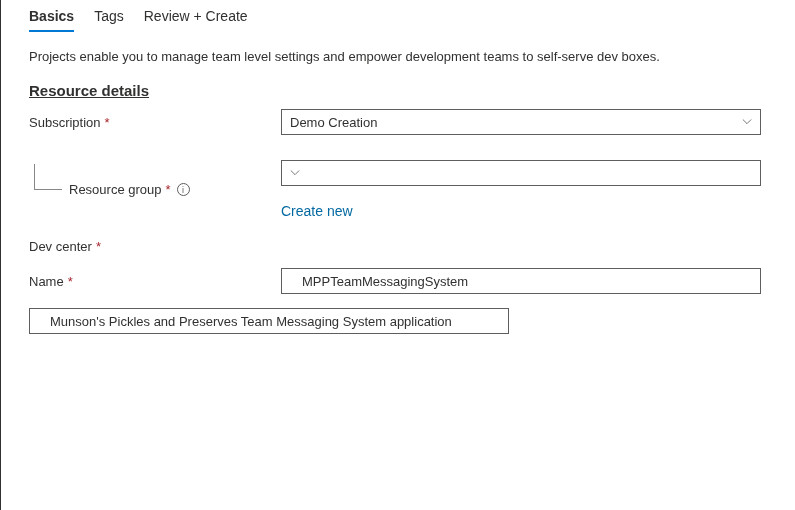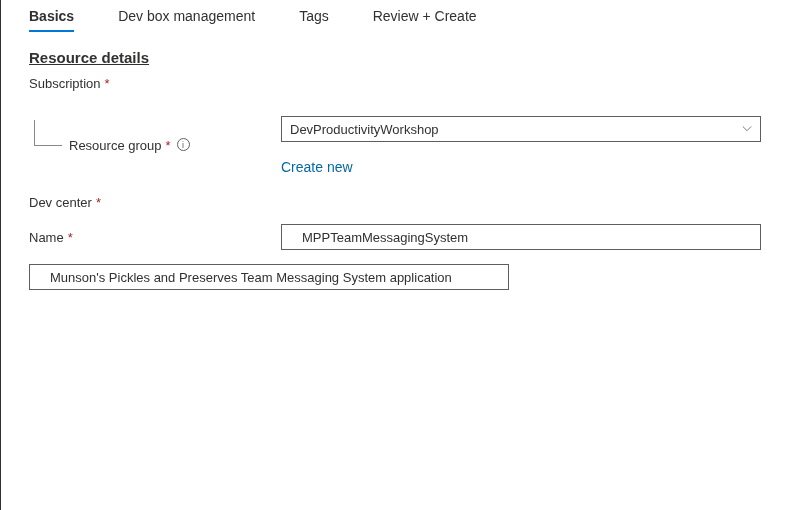--- a/index.html
+++ b/index.html
@@ -10,21 +10,21 @@
     background: #fff;
     width: 795px;
     height: 510px;
     overflow: hidden;
     border-left: 1px solid #323130;
   }
   .container { padding: 8px 0 0 28px; }
   .header-row { display: flex; align-items: center; gap: 20px; margin-bottom: 22px; }
   .title { font-size: 22px; font-weight: 600; color: #171717; }
   .more-dots { font-size: 12px; color: #605e5c; letter-spacing: 2px; cursor: pointer; position: relative; top: -4px; }
-  .tabs { display: flex; gap: 44px; border-bottom: 1px solid transparent; margin-bottom: 16px; }
+  .tabs { display: flex; gap: 20px; border-bottom: 1px solid transparent; margin-bottom: 16px; }
   .tab {
     font-size: 14px;
     color: #323130;
     padding-bottom: 6px;
     cursor: pointer;
     border-bottom: 2px solid transparent;
   }
   .tab.active {
     font-weight: 600;
     border-bottom: 2px solid #0078d4;
@@ -36,21 +36,21 @@
     display: flex;
     align-items: center;
     margin-bottom: 14px;
     max-width: 760px;
   }
   .form-label {
     width: 252px;
     font-size: 13px;
     color: #323130;
     display: flex;
-    align-items: flex-start;
+    align-items: center;
     gap: 4px;
   }
   .form-label.indented { padding-left: 40px; position: relative; margin-top: 33px; }
   .indent-line {
     position: absolute;
     left: 5px;
     top: -18px;
     width: 28px;
     height: 26px;
     border-left: 1px solid #8a8886;
@@ -99,44 +99,49 @@
   .project-details { margin-top: 6px; }
 </style>
 </head>
 <body>
 
 <div class="container">
 
 
   <div class="tabs">
     <div class="tab active">Basics</div>
-    <div class="tab">Dev box management</div>
     <div class="tab">Tags</div>
     <div class="tab">Review + Create</div>
   </div>
 
+  <p class="intro">Projects enable you to manage team level settings and empower development teams to self-serve dev boxes.</p>
 
   <h2 class="section-title">Resource details</h2>
 
   <div class="form-row">
     <div class="form-label">
       <span>Subscription</span>
       <span class="req">*</span>
+    </div>
+    <div class="form-control">
+      <span>Demo Creation</span>
+      <svg class="chevron" viewBox="0 0 12 12">
+          <path d="M1 3 L6 8 L11 3" stroke="#605e5c" stroke-width="1" fill="none"></path>
+        </svg>
     </div>
   </div>
 
   <div class="form-row">
     <div class="form-label indented">
       <span class="indent-line"></span>
       <span>Resource group</span>
       <span class="req">*</span>
       <span class="info-icon">i</span>
     </div>
     <div class="form-control">
-      <span>DevProductivityWorkshop</span>
       <svg class="chevron" viewBox="0 0 12 12">
           <path d="M1 3 L6 8 L11 3" stroke="#605e5c" stroke-width="1" fill="none"></path>
         </svg>
     </div>
   </div>
 
   <div class="create-new-row">
     <span class="link">Create new</span>
   </div>
 

